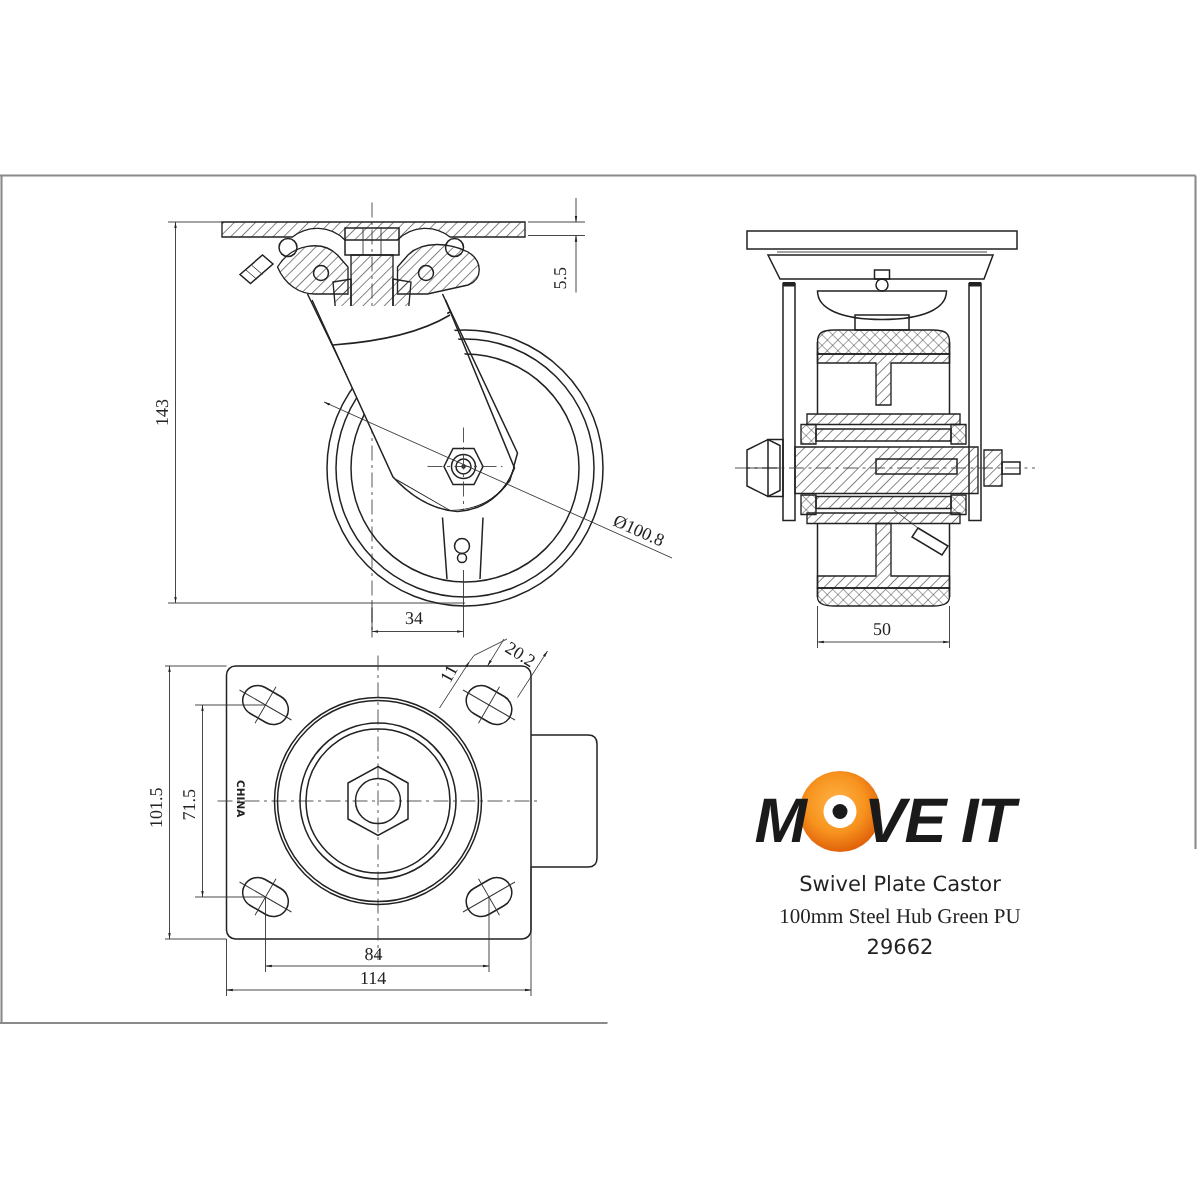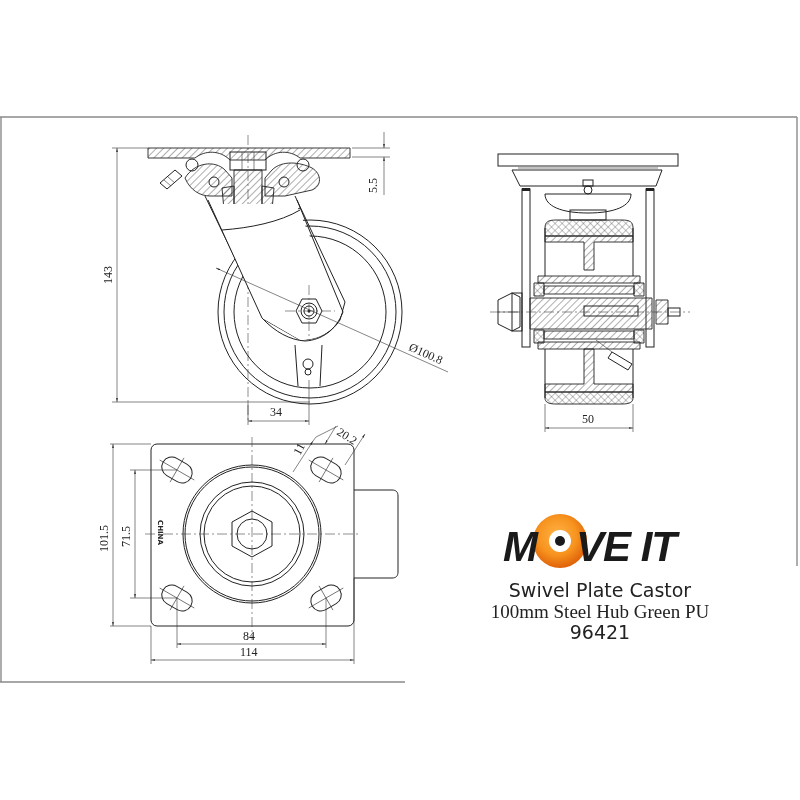--- a/index.html
+++ b/index.html
@@ -5,21 +5,21 @@
   html, body { margin: 0; padding: 0; background: #ffffff; }
   body { width: 800px; height: 800px; position: relative; overflow: hidden; font-family: "DejaVu Serif", serif; }
   #canvas { position: absolute; left: 0; top: 0; width: 800px; height: 800px; }
   .dim-text { font-family: "Liberation Serif", serif; font-size: 12px; fill: #222; }
   .ln { stroke: #222; fill: none; stroke-width: 1; }
   .thin { stroke: #333; fill: none; stroke-width: 0.6; }
   .center { stroke: #444; fill: none; stroke-width: 0.6; stroke-dasharray: 10 3 2 3; }
   .frame { stroke: #8a8a8a; stroke-width: 1.4; fill: none; }
   .hatch { fill: url(#hatch); stroke: #222; stroke-width: 0.9; }
   .xhatch { fill: url(#xhatch); stroke: #222; stroke-width: 0.9; }
-  .caption { position: absolute; left: 485px; width: 230px; text-align: center; font-family: "DejaVu Sans", sans-serif; font-size: 19px; color: #222; line-height: 21px; }
+  .caption { position: absolute; left: 485px; width: 230px; text-align: center; font-family: "DejaVu Sans", sans-serif; font-size: 14px; color: #222; line-height: 21px; }
 </style>
 </head>
 <body>
 
 <svg id="canvas" width="800" height="800" viewBox="0 0 800 800" xmlns="http://www.w3.org/2000/svg">
   <defs>
     <pattern id="hatch" width="5" height="5" patternUnits="userSpaceOnUse" patternTransform="rotate(45)">
       <line x1="0" y1="0" x2="0" y2="5" stroke="#333" stroke-width="0.8"></line>
     </pattern>
     <pattern id="xhatch" width="5" height="5" patternUnits="userSpaceOnUse" patternTransform="rotate(45)">
@@ -249,13 +249,13 @@
     <circle cx="560" cy="541" r="27" fill="url(#orangeGrad)"></circle>
     <circle cx="560" cy="541" r="11" fill="#ffffff"></circle>
     <circle cx="560" cy="541" r="5" fill="#1a1a1a"></circle>
     <text x="503" y="561" style="font-family:'Liberation Sans',sans-serif;font-weight:bold;font-style:italic;font-size:42px;fill:#1a1a1a;">M</text>
     <text x="576" y="561" style="font-family:'Liberation Sans',sans-serif;font-weight:bold;font-style:italic;font-size:42px;fill:#1a1a1a;letter-spacing:-1px;">VE IT</text>
   </g>
 </svg>
 
 <div class="caption" style="top:580px;">Swivel Plate Castor</div>
 <div class="caption" style="top:601px;font-family:Liberation Serif, serif;">100mm Steel Hub Green PU</div>
-<div class="caption" style="top:622px;">96421</div>
+<div class="caption" style="top:622px;">29662</div>
 
 </body></html>

